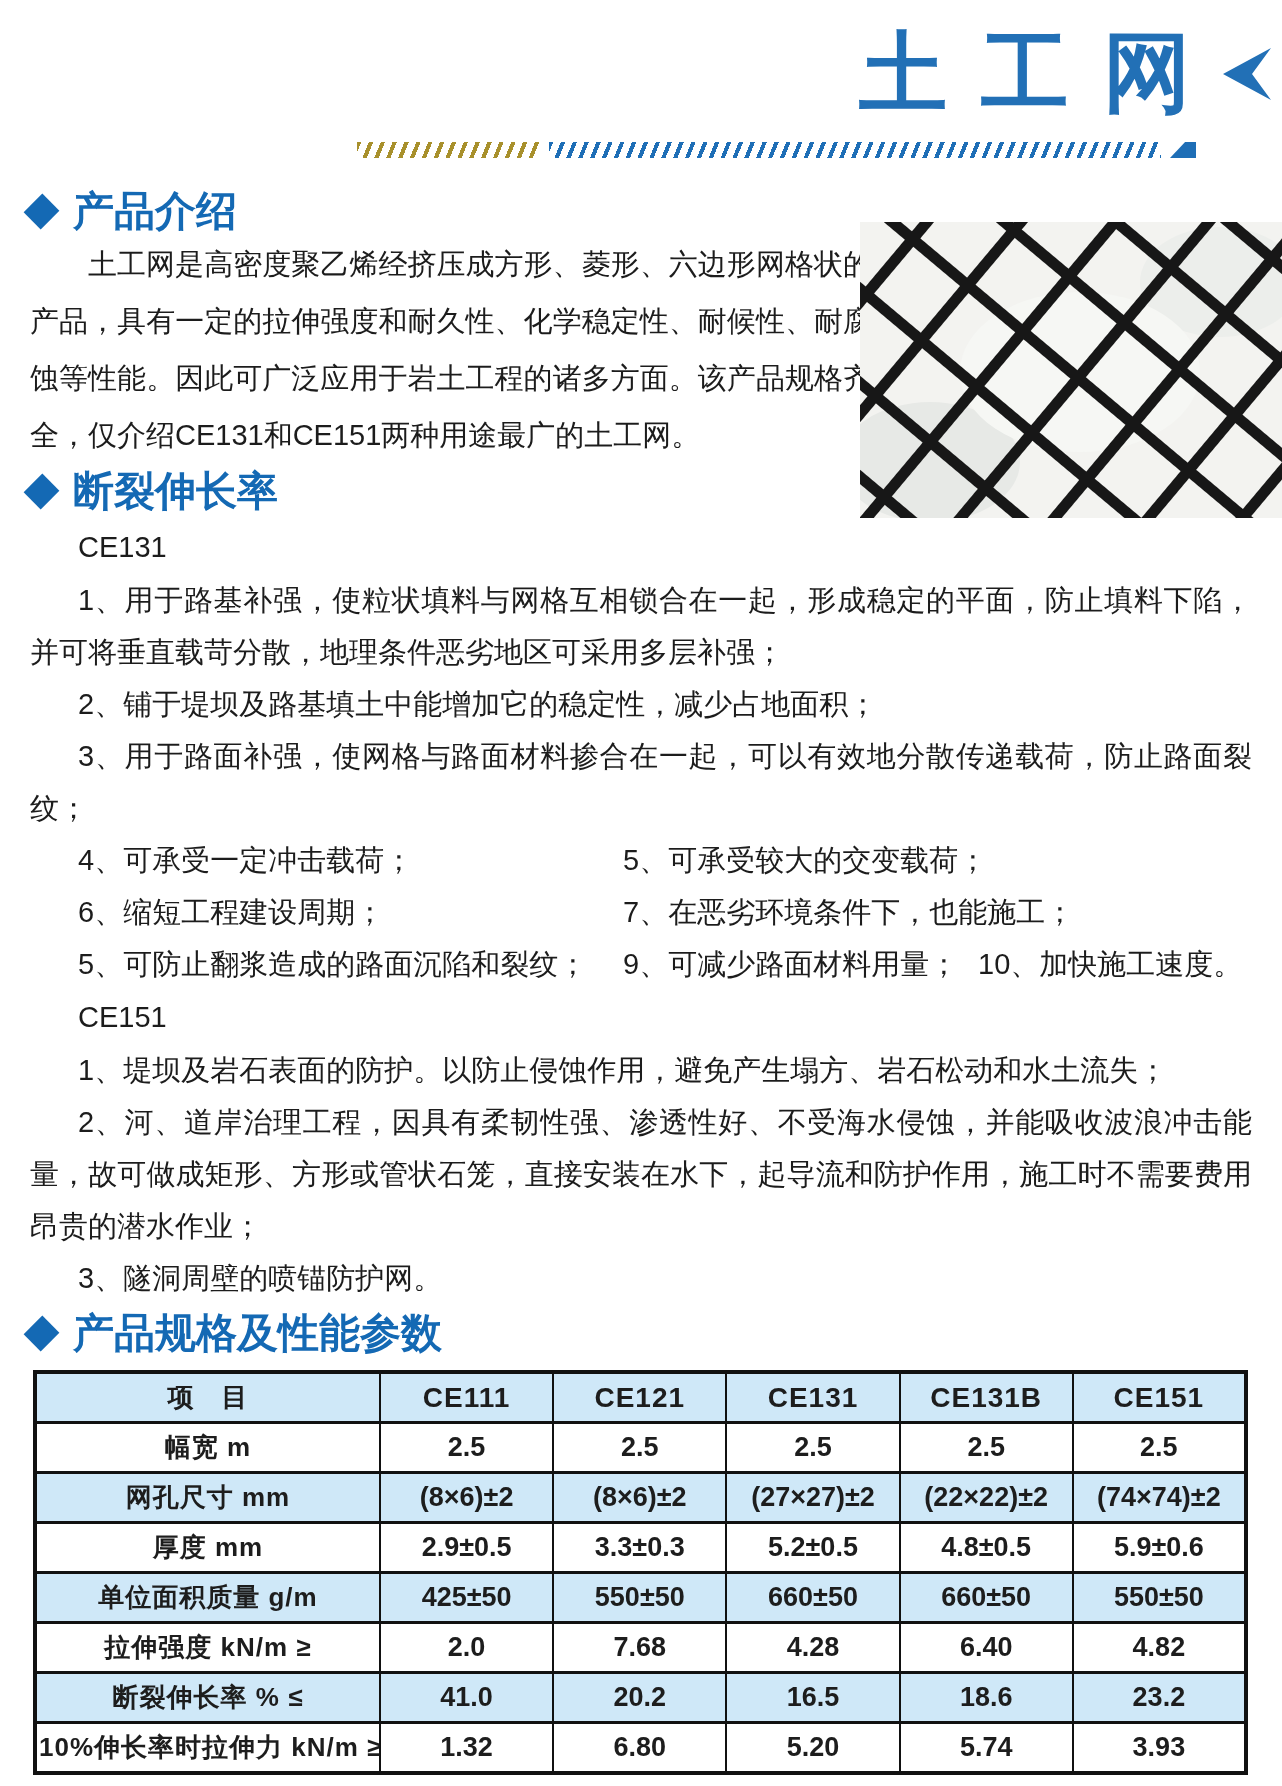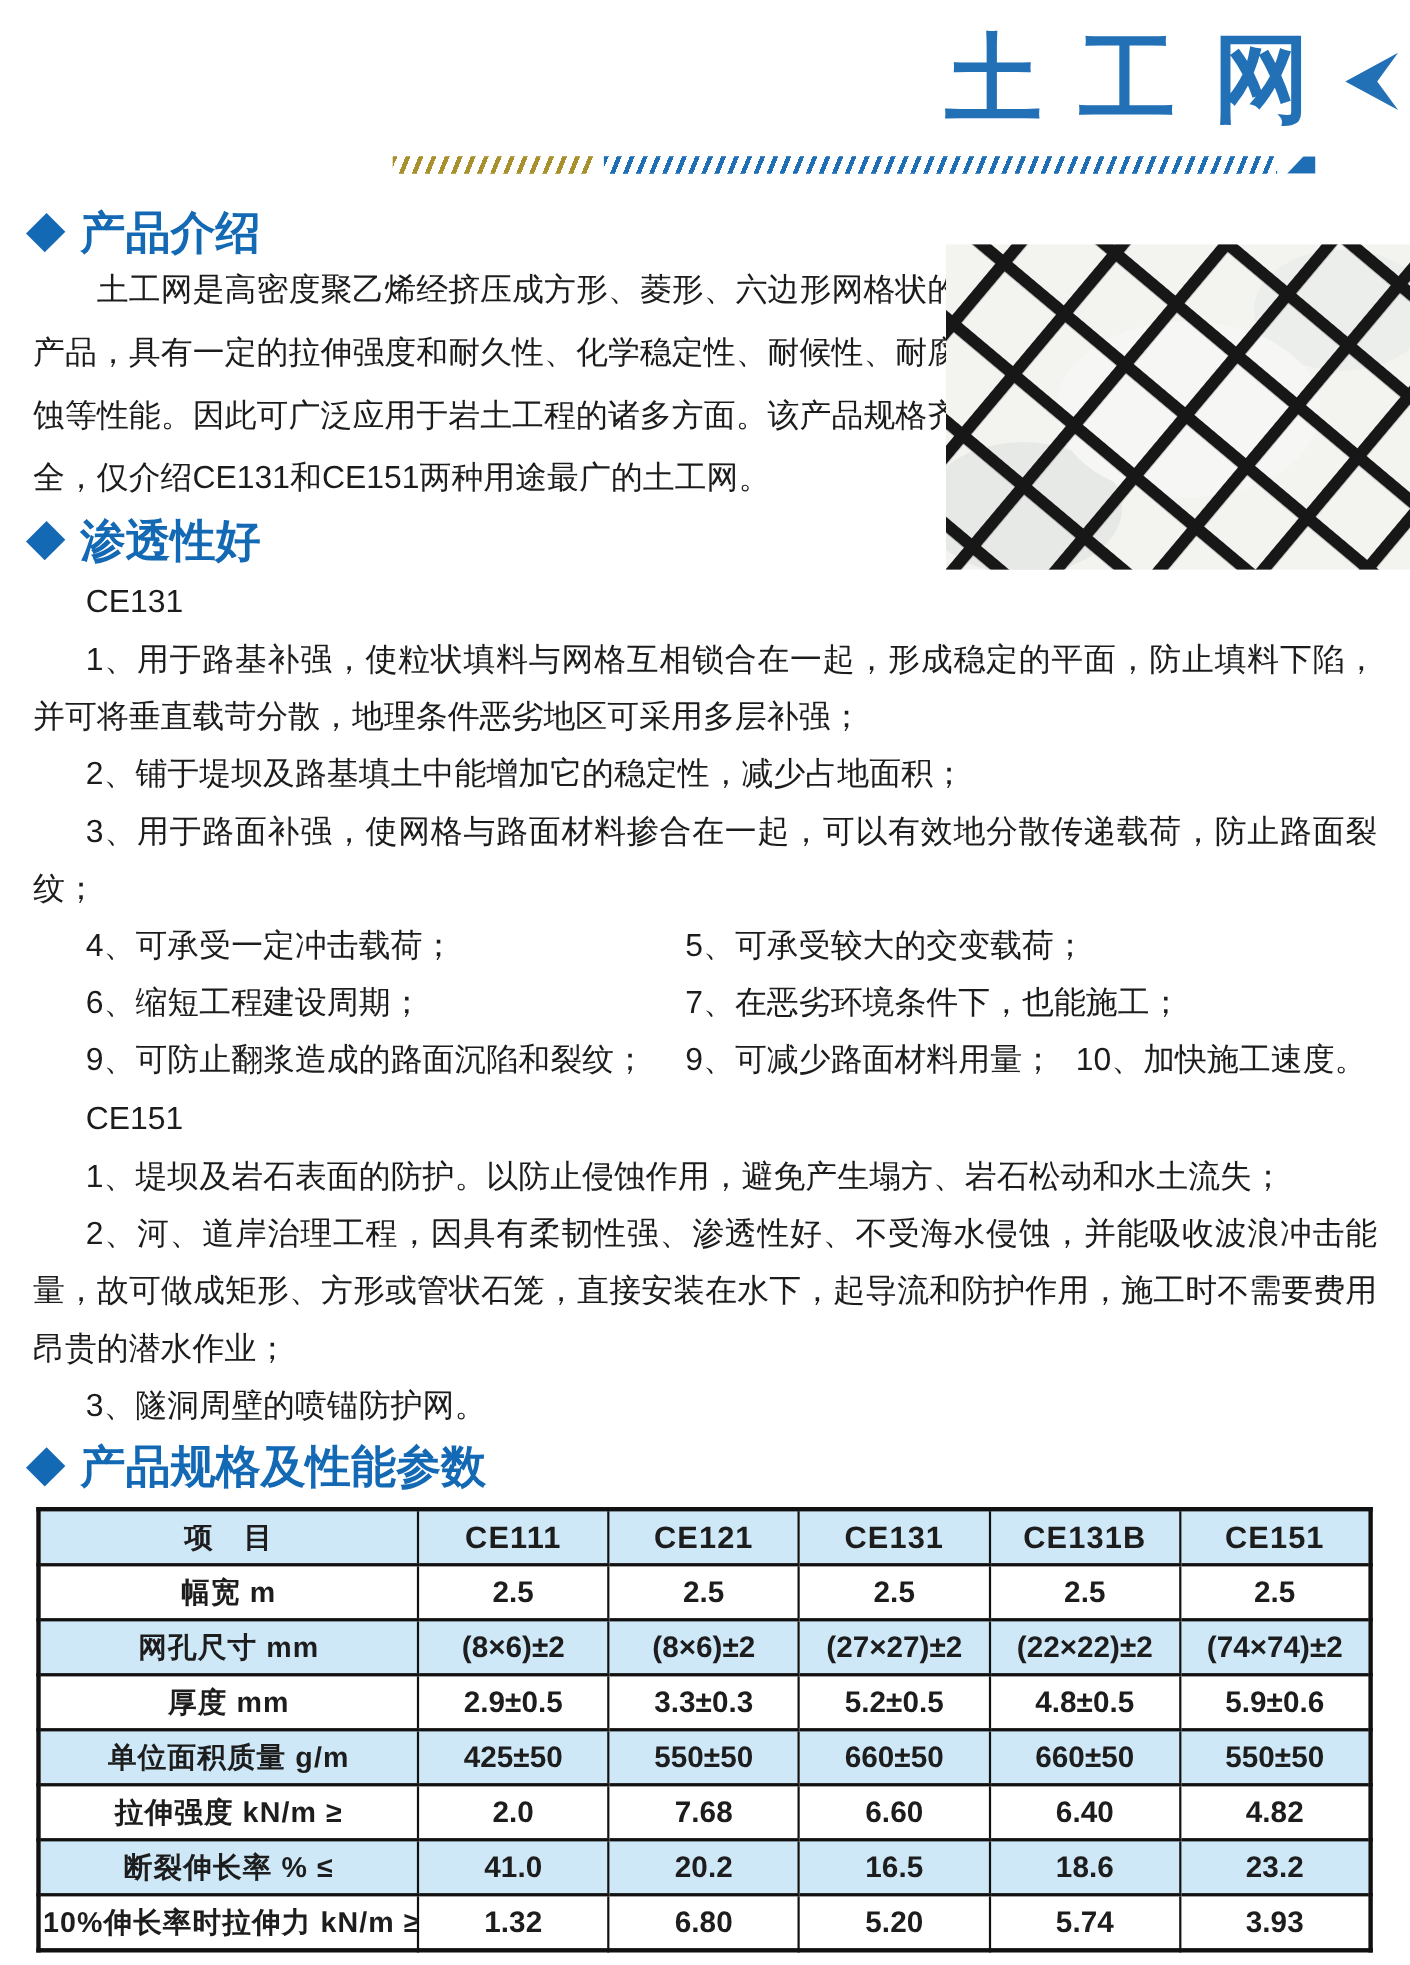--- a/index.html
+++ b/index.html
@@ -108,38 +108,38 @@
   </svg>
 
   <div class="sec-head h1">
     <span class="diamond"></span>
     <span>产品介绍</span>
   </div>
   <p class="intro-p">土工网是高密度聚乙烯经挤压成方形、菱形、六边形网格状的产品，具有一定的拉伸强度和耐久性、化学稳定性、耐候性、耐腐蚀等性能。因此可广泛应用于岩土工程的诸多方面。该产品规格齐全，仅介绍CE131和CE151两种用途最广的土工网。</p>
 
   <div class="sec-head h2">
     <span class="diamond"></span>
-    <span>渗透性好</span>
+    <span>断裂伸长率</span>
   </div>
 
   <div class="features">
     <div class="model-label">CE131</div>
     <p class="feat-p">1、用于路基补强，使粒状填料与网格互相锁合在一起，形成稳定的平面，防止填料下陷，并可将垂直载苛分散，地理条件恶劣地区可采用多层补强；</p>
     <p class="feat-p">2、铺于堤坝及路基填土中能增加它的稳定性，减少占地面积；</p>
     <p class="feat-p">3、用于路面补强，使网格与路面材料掺合在一起，可以有效地分散传递载荷，防止路面裂纹；</p>
     <div class="feat-row">
       <span class="c1">4、可承受一定冲击载荷；</span>
       <span class="c3">5、可承受较大的交变载荷；</span>
     </div>
     <div class="feat-row">
       <span class="c1">6、缩短工程建设周期；</span>
       <span class="c3">7、在恶劣环境条件下，也能施工；</span>
     </div>
     <div class="feat-row">
-      <span class="c1">9、可防止翻浆造成的路面沉陷和裂纹；</span>
+      <span class="c1">5、可防止翻浆造成的路面沉陷和裂纹；</span>
       <span class="c2">9、可减少路面材料用量；</span>
       <span class="c3">10、加快施工速度。</span>
     </div>
     <div class="model-label">CE151</div>
     <p class="feat-p">1、堤坝及岩石表面的防护。以防止侵蚀作用，避免产生塌方、岩石松动和水土流失；</p>
     <p class="feat-p">2、河、道岸治理工程，因具有柔韧性强、渗透性好、不受海水侵蚀，并能吸收波浪冲击能量，故可做成矩形、方形或管状石笼，直接安装在水下，起导流和防护作用，施工时不需要费用昂贵的潜水作业；</p>
     <p class="feat-p">3、隧洞周壁的喷锚防护网。</p>
   </div>
 
   <div class="sec-head h3">
@@ -194,21 +194,21 @@
       <td>425±50</td>
       <td>550±50</td>
       <td>660±50</td>
       <td>660±50</td>
       <td>550±50</td>
     </tr>
     <tr class="row-white">
       <td class="lbl">拉伸强度 kN/m ≥</td>
       <td>2.0</td>
       <td>7.68</td>
-      <td>6.60</td>
+      <td>4.28</td>
       <td>6.40</td>
       <td>4.82</td>
     </tr>
     <tr class="row-blue">
       <td class="lbl">断裂伸长率 % ≤</td>
       <td>41.0</td>
       <td>20.2</td>
       <td>16.5</td>
       <td>18.6</td>
       <td>23.2</td>

